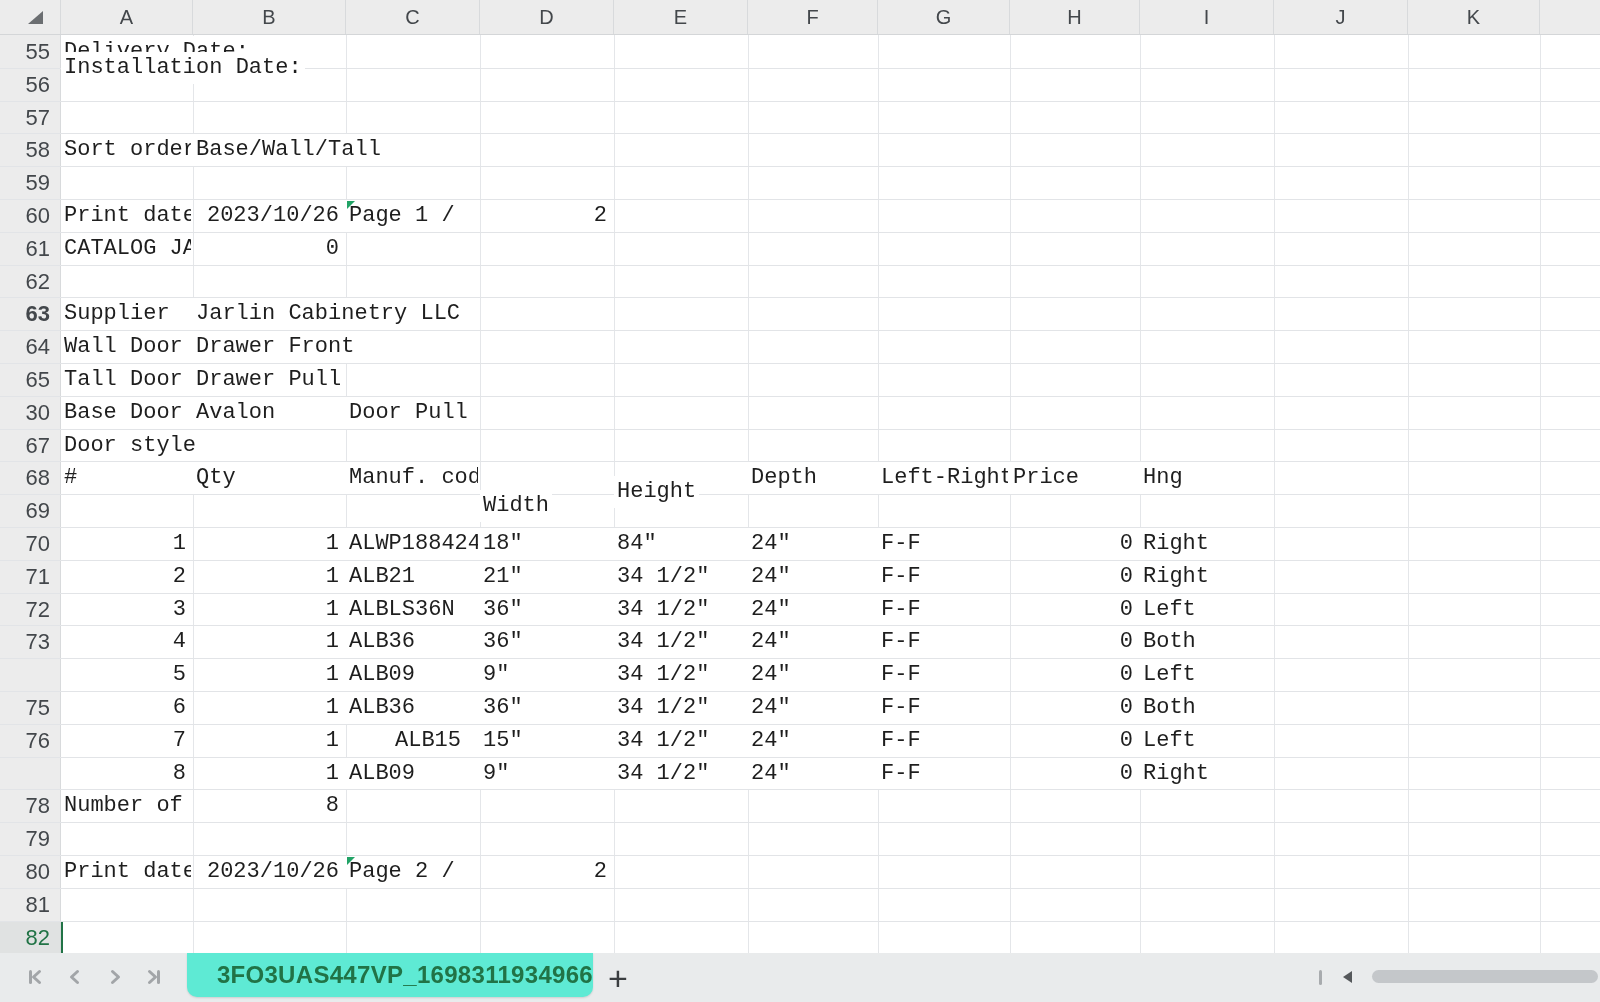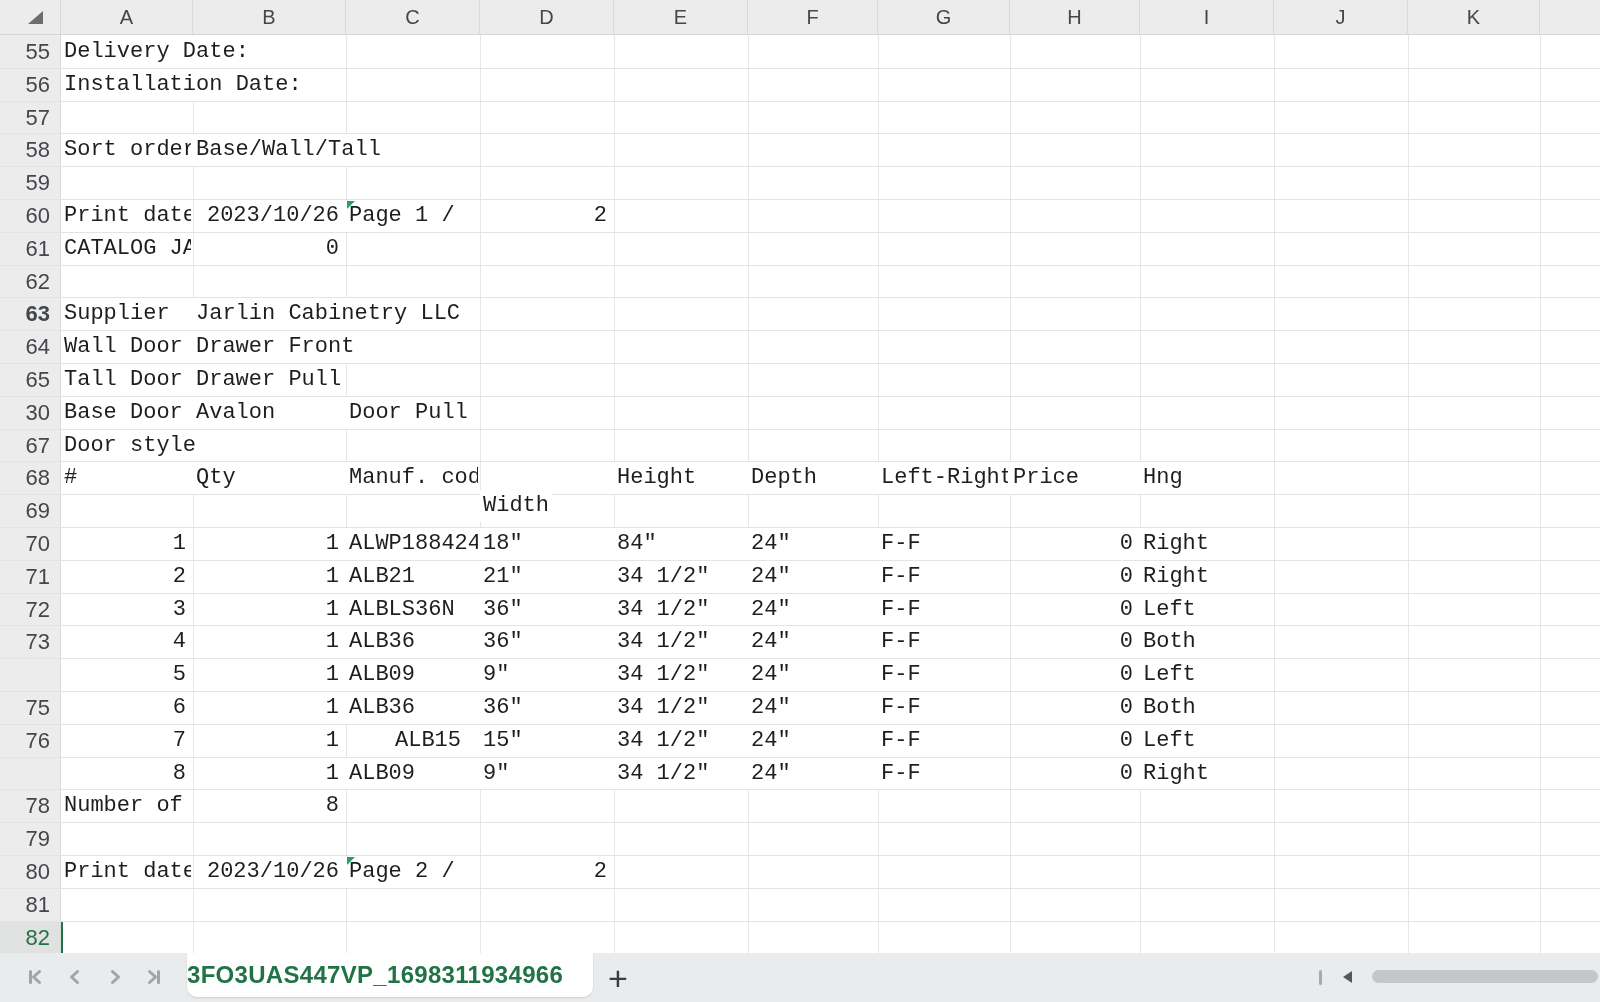--- a/index.html
+++ b/index.html
@@ -54,23 +54,23 @@
   .active-border { position:absolute; background:var(--accent,#217346); }
   
   .tabbar {
     position:absolute; left:0; top:953px; width:1600px; height:49px;
     background:#e9ebec;
   }
   .navbtn { position:absolute; top:14px; width:22px; height:22px; background:none; border:none; cursor:pointer; }
   .navbtn svg { stroke:#a2a5a8; stroke-width:3; fill:none; stroke-linecap:round; stroke-linejoin:round; }
   .sheettab {
     position:absolute; left:187px; top:0; width:406px; height:44px;
-    background:#ffffff; border-radius:0 0 10px 10px;
+    background:#5eead4; border-radius:0 0 10px 10px;
     box-shadow:0 1px 2px rgba(0,0,0,0.12);
-    text-align:left; line-height:44px;
+    text-align:right; line-height:44px;
     font-size:24px; font-weight:bold; color:var(--accent,#217346);
     letter-spacing:0.3px; cursor:pointer;
   }
   .addtab {
     position:absolute; left:600px; top:7px; width:36px; height:36px;
     background:none; border:none; font-size:34px; font-weight:500;
     color:#3a3d40; line-height:34px; text-align:center; cursor:pointer;
   }
   .scroll-divider { position:absolute; left:1319px; top:17px; width:3px; height:15px; border-radius:1.5px; background:#a8abae; }
   .scroll-left {
@@ -171,21 +171,21 @@
       <div class="hline" style="left: 0px; top: 724px; width: 1600px;"></div>
       <div class="hline" style="left: 0px; top: 757px; width: 1600px;"></div>
       <div class="hline" style="left: 0px; top: 789px; width: 1600px;"></div>
       <div class="hline" style="left: 0px; top: 822px; width: 1600px;"></div>
       <div class="hline" style="left: 0px; top: 855px; width: 1600px;"></div>
       <div class="hline" style="left: 0px; top: 888px; width: 1600px;"></div>
       <div class="hline" style="left: 0px; top: 921px; width: 1600px;"></div>
     </div>
   <div id="cells">
       <div class="cell" style="top: 36px; height: 32px; line-height: 32px; left: 61px;">Delivery Date:</div>
-      <div class="cell" style="top: 69px; height: 32px; line-height: 32px; left: 61px;">Installation Date:</div>
+      <div class="cell" style="top: 52px; height: 32px; line-height: 32px; left: 61px;">Installation Date:</div>
       <div class="cell clip" style="top: 134px; height: 32px; line-height: 32px; left: 61px; width: 130px;">Sort order:</div>
       <div class="cell" style="top: 134px; height: 32px; line-height: 32px; left: 193px;">Base/Wall/Tall</div>
       <div class="cell clip" style="top: 200px; height: 32px; line-height: 32px; left: 61px; width: 130px;">Print date</div>
       <div class="cell right" style="top: 200px; height: 32px; line-height: 32px; right: 1258px;">2023/10/26</div>
       <div class="cell" style="top: 200px; height: 32px; line-height: 32px; left: 346px;">Page 1 /</div>
       <div class="flag" style="left: 347px; top: 201px;"></div>
       <div class="cell right" style="top: 200px; height: 32px; line-height: 32px; right: 990px;">2</div>
       <div class="cell clip" style="top: 233px; height: 32px; line-height: 32px; left: 61px; width: 130px;">CATALOG JA</div>
       <div class="cell right" style="top: 233px; height: 32px; line-height: 32px; right: 1258px;">0</div>
       <div class="cell" style="top: 298px; height: 32px; line-height: 32px; left: 61px;">Supplier</div>
@@ -195,21 +195,21 @@
       <div class="cell clip" style="top: 364px; height: 32px; line-height: 32px; left: 61px; width: 130px;">Tall Door</div>
       <div class="cell" style="top: 364px; height: 32px; line-height: 32px; left: 193px;">Drawer Pull</div>
       <div class="cell clip" style="top: 397px; height: 32px; line-height: 32px; left: 61px; width: 130px;">Base Door</div>
       <div class="cell" style="top: 397px; height: 32px; line-height: 32px; left: 193px;">Avalon</div>
       <div class="cell" style="top: 397px; height: 32px; line-height: 32px; left: 346px;">Door Pull</div>
       <div class="cell" style="top: 430px; height: 31px; line-height: 31px; left: 61px;">Door style</div>
       <div class="cell" style="top: 462px; height: 32px; line-height: 32px; left: 61px;">#</div>
       <div class="cell" style="top: 462px; height: 32px; line-height: 32px; left: 193px;">Qty</div>
       <div class="cell clip" style="top: 462px; height: 32px; line-height: 32px; left: 346px; width: 132px;">Manuf. code</div>
       <div class="cell" style="top: 462px; height: 32px; line-height: 32px; left: 480px; margin-top: 28px;">Width</div>
-      <div class="cell" style="top: 462px; height: 32px; line-height: 32px; left: 614px;">Height</div>
+      <div class="cell" style="top: 476px; height: 32px; line-height: 32px; left: 614px;">Height</div>
       <div class="cell" style="top: 462px; height: 32px; line-height: 32px; left: 748px;">Depth</div>
       <div class="cell clip" style="top: 462px; height: 32px; line-height: 32px; left: 878px; width: 130px;">Left-Right</div>
       <div class="cell" style="top: 462px; height: 32px; line-height: 32px; left: 1010px;">Price</div>
       <div class="cell" style="top: 462px; height: 32px; line-height: 32px; left: 1140px;">Hng</div>
       <div class="cell right" style="top: 528px; height: 32px; line-height: 32px; right: 1411px;">1</div>
       <div class="cell right" style="top: 528px; height: 32px; line-height: 32px; right: 1258px;">1</div>
       <div class="cell clip" style="top: 528px; height: 32px; line-height: 32px; left: 346px; width: 132px;">ALWP188424</div>
       <div class="cell" style="top: 528px; height: 32px; line-height: 32px; left: 480px;">18″</div>
       <div class="cell" style="top: 528px; height: 32px; line-height: 32px; left: 614px;">84″</div>
       <div class="cell" style="top: 528px; height: 32px; line-height: 32px; left: 748px;">24″</div>

